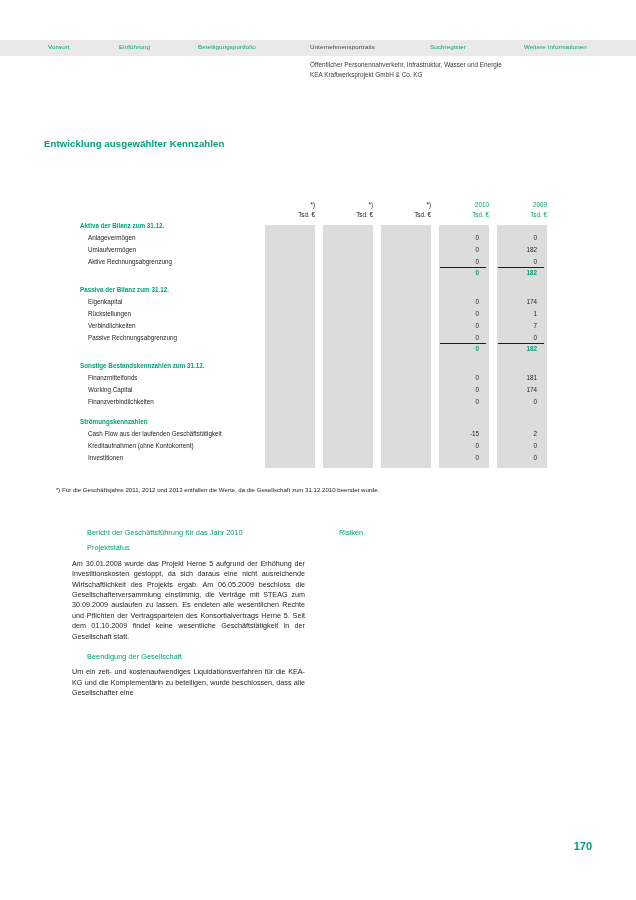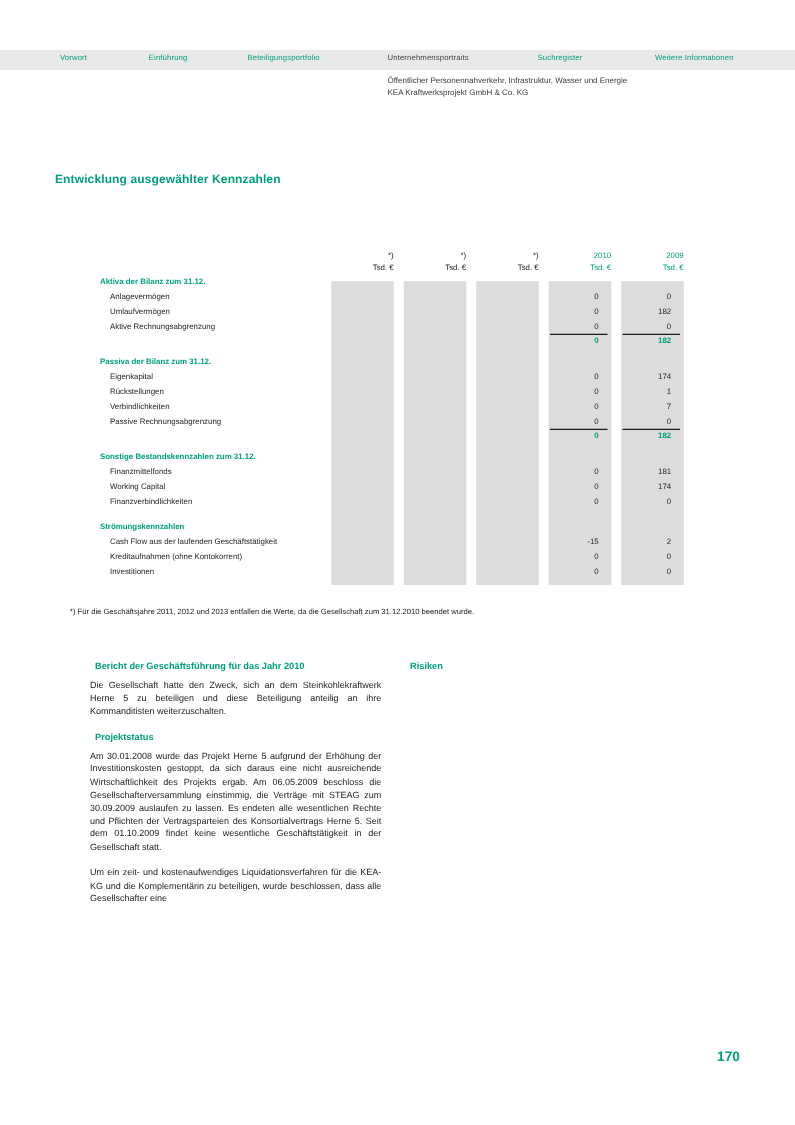--- a/index.html
+++ b/index.html
@@ -115,23 +115,23 @@
     position: absolute;
     width: 233px;
     font-size: 7.2px;
     line-height: 10.4px;
     color: #1d1d1b;
     text-align: justify;
   }
   .col.left { left: 72px; top: 528px; }
   .col.right { left: 324px; top: 528px; }
   .col h3 {
-    margin: 0 0 5px 4px;
+    margin: 0 0 5px 15px;
     font-size: 7.4px;
-    font-weight: bold;
+    font-weight: normal;
     color: #00a07a;
   }
   .col p {
     margin: 0 0 10px 0;
     -webkit-hyphens: auto;
     hyphens: auto;
   }
   .pagenum {
     position: absolute;
     right: 44px;
@@ -259,23 +259,23 @@
 
     <div class="rowlabel" style="left:44px; top:264px;">Investitionen</div>
     <div class="cell" style="left:375px; top:264px; width:60px;">0</div>
     <div class="cell" style="left:433px; top:264px; width:60px;">0</div>
   </div>
 
   <div class="footnote">*)  Für die Geschäftsjahre 2011, 2012 und 2013 entfallen die Werte, da die Gesellschaft zum 31.12.2010 beendet wurde.</div>
 
   <div class="col left">
     <h3>Bericht der Geschäftsführung für das Jahr 2010</h3>
-    <p>Die Gesellschaft hatte den Zweck, sich an dem Steinkohlekraftwerk Herne 5 zu beteiligen und diese Beteiligung anteilig an ihre Kommanditisten weiterzuschalten.</p>
     <h3>Projektstatus</h3>
     <p>Am 30.01.2008 wurde das Projekt Herne 5 aufgrund der Erhöhung der Investitionskosten gestoppt, da sich daraus eine nicht ausreichende Wirtschaftlichkeit des Projekts ergab. Am 06.05.2009 beschloss die Gesellschafterversammlung einstimmig, die Verträge mit STEAG zum 30.09.2009 auslaufen zu lassen. Es endeten alle wesentlichen Rechte und Pflichten der Vertragsparteien des Konsortialvertrags Herne 5. Seit dem 01.10.2009 findet keine wesentliche Geschäftstätigkeit in der Gesellschaft statt.</p>
+    <h3>Beendigung der Gesellschaft</h3>
     <p>Um ein zeit- und kostenaufwendiges Liquidationsverfahren für die KEA-KG und die Komplementärin zu beteiligen, wurde beschlossen, dass alle Gesellschafter eine</p>
   </div>
 
   <div class="col right">
     <h3>Risiken</h3>
   </div>
 
   <div class="pagenum">170</div>
 
 </div>

